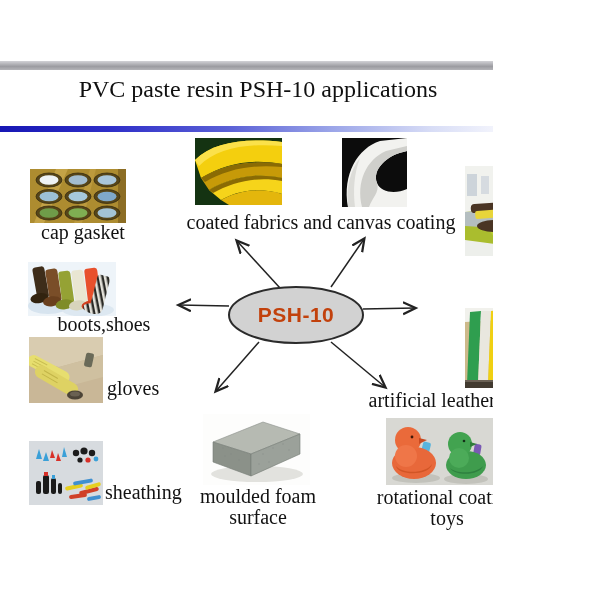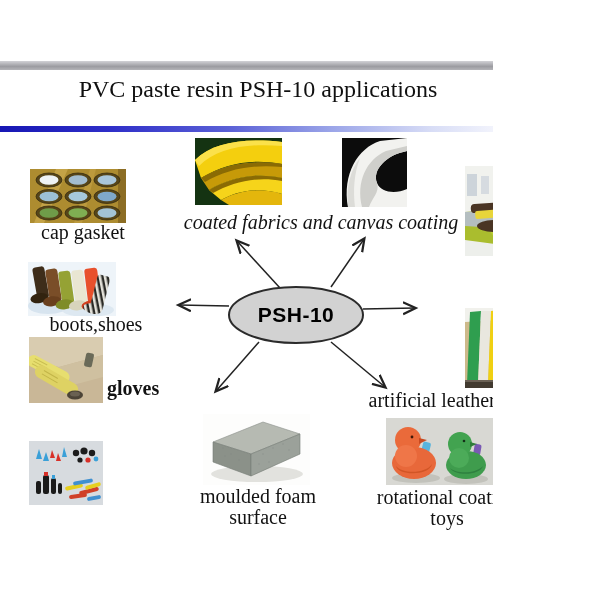--- a/index.html
+++ b/index.html
@@ -13,21 +13,21 @@
         background:linear-gradient(to right,#1717b4 0%,#2e2ec8 18%,#5a60d6 38%,
                    #9aa4e8 55%,#d8ddf6 72%,#fbfbfe 86%,#ffffff 100%);}
   .tile{position:absolute;line-height:0;}
   .tile svg{display:block;}
   .lbl{position:absolute;font-size:20px;white-space:nowrap;color:#121212;text-align:center;}
   .lbl.center{transform:translateX(-50%);}
   .lbl.wrap{white-space:normal;text-align:center;line-height:1.05;}
   .overlay{position:absolute;left:0;top:0;pointer-events:none;}
   .hub-label{position:absolute;left:296px;top:315px;transform:translate(-50%,-50%);
              font-family:"Liberation Sans", sans-serif;font-weight:bold;
-             font-size:21px;color:#000000;letter-spacing:.5px;}
+             font-size:21px;color:#c2410c;letter-spacing:.5px;}
 </style>
 </head>
 <body>
 
 <div class="slide">
 
   <div class="topbar"></div>
   <div class="title">PVC paste resin PSH-10 applications</div>
   <div class="rule"></div>
 
@@ -76,21 +76,21 @@
   </div>
 
   <div class="tile" style="left:342px;top:138px;">
     <svg width="65" height="69" viewBox="0 0 65 69">
       <rect width="65" height="69" fill="#0c0c0c"></rect>
       <path d="M6,69 C0,36 16,10 38,3 L65,0 L65,13 C44,17 30,32 35,45 C39,55 54,56 65,51 L65,69 Z" fill="#f2f2ef"></path>
       <path d="M20,69 C14,44 24,22 44,13 L65,8 L65,13 C44,17 30,32 35,45 C38,54 30,60 27,69 Z" fill="#cfcfcb"></path>
       <path d="M6,69 C4,50 8,32 18,20 C12,36 11,52 13,69 Z" fill="#dcdcd8"></path>
     </svg>
   </div>
-  <div class="lbl center" style="left:321px;top:211px;font-style:italic;">coated fabrics and canvas coating</div>
+  <div class="lbl center" style="left:321px;top:211px;">coated fabrics and canvas coating</div>
 
   <div class="tile" style="left:465px;top:166px;">
     <svg width="118" height="90" viewBox="0 0 118 90">
       <rect width="118" height="90" fill="#edefeb"></rect>
       <rect x="0" y="0" width="118" height="46" fill="#f1f2ee"></rect>
       <rect x="2" y="8" width="10" height="22" fill="#cdd4da"></rect>
       <rect x="16" y="10" width="8" height="18" fill="#d6dbe0"></rect>
       <rect x="30" y="4" width="60" height="3" fill="#dddfd9"></rect>
       <rect x="50" y="9" width="12" height="9" fill="#2c2c2c"></rect>
       <rect x="66" y="12" width="10" height="10" fill="#c3cad2"></rect>
@@ -144,21 +144,21 @@
       <g transform="translate(56,7) rotate(-7)">
         <rect x="0" y="0" width="13" height="38" rx="3" fill="#e8502c"></rect>
         <ellipse cx="2.5" cy="37" rx="9.5" ry="5" fill="#d23f1e"></ellipse>
       </g>
       <g transform="translate(70,12) rotate(14)">
         <rect x="0" y="0" width="13" height="36" rx="3" fill="url(#zebra)"></rect>
         <ellipse cx="3" cy="35" rx="9.5" ry="5" fill="url(#zebra)"></ellipse>
       </g>
     </svg>
   </div>
-  <div class="lbl center" style="left:96px;top:313px;">boots,shoes</div>
+  <div class="lbl center" style="left:104px;top:313px;">boots,shoes</div>
 
   <div class="tile" style="left:29px;top:337px;">
     <svg width="74" height="66" viewBox="0 0 74 66">
       <rect width="74" height="66" fill="#c9b797"></rect>
       <polygon points="0,0 74,0 74,18 30,30 0,22" fill="#d9ccb0"></polygon>
       <polygon points="30,30 74,18 74,40 44,48" fill="#cfc0a0"></polygon>
       <g transform="translate(2,16) rotate(28)">
         <rect x="0" y="0" width="46" height="12" rx="6" fill="#e7de6f"></rect>
         <line x1="6" y1="3" x2="20" y2="3" stroke="#cabf52" stroke-width="1"></line>
         <line x1="6" y1="6" x2="22" y2="6" stroke="#cabf52" stroke-width="1"></line>
@@ -167,21 +167,21 @@
       <g transform="translate(10,26) rotate(30)">
         <rect x="0" y="0" width="48" height="13" rx="6.5" fill="#ded263"></rect>
         <line x1="8" y1="4" x2="24" y2="4" stroke="#c2b548" stroke-width="1"></line>
         <line x1="8" y1="8" x2="26" y2="8" stroke="#c2b548" stroke-width="1"></line>
       </g>
       <rect x="56" y="16" width="8" height="14" rx="2" fill="#6a6a58" transform="rotate(12 60 23)"></rect>
       <ellipse cx="46" cy="58" rx="8" ry="4.5" fill="#4c4437"></ellipse>
       <ellipse cx="46" cy="57" rx="5" ry="2.5" fill="#6a6152"></ellipse>
     </svg>
   </div>
-  <div class="lbl" style="left:107px;top:377px;font-weight:bold;">gloves</div>
+  <div class="lbl" style="left:107px;top:377px;">gloves</div>
 
   <div class="tile" style="left:465px;top:308px;">
     <svg width="132" height="80" viewBox="0 0 132 80">
       <rect width="132" height="80" fill="#cdb98a"></rect>
       <polygon points="0,0 78,0 70,10 0,14" fill="#f1f1ec"></polygon>
       <polygon points="5,4 16,3 13,76 2,76" fill="#2f9e4f"></polygon>
       <polygon points="16,3 26,3 23,76 13,76" fill="#e9e7df"></polygon>
       <polygon points="26,3 36,2 33,76 23,76" fill="#f0d012"></polygon>
       <polygon points="36,2 46,2 43,76 33,76" fill="#d5d2c6"></polygon>
       <polygon points="46,2 56,2 53,76 43,76" fill="#bf3026"></polygon>
@@ -231,20 +231,21 @@
       <g>
         <rect x="36" y="44" width="18" height="4" rx="2" fill="#e6cf1e" transform="rotate(-12 45 46)"></rect>
         <rect x="44" y="39" width="20" height="4" rx="2" fill="#4090d0" transform="rotate(-10 54 41)"></rect>
         <rect x="50" y="48" width="20" height="4" rx="2" fill="#d04028" transform="rotate(-14 60 50)"></rect>
         <rect x="40" y="53" width="18" height="4" rx="2" fill="#d04028" transform="rotate(-8 49 55)"></rect>
         <rect x="56" y="43" width="16" height="4" rx="2" fill="#e6cf1e" transform="rotate(-16 64 45)"></rect>
         <rect x="58" y="55" width="14" height="4" rx="2" fill="#4090d0" transform="rotate(-10 65 57)"></rect>
       </g>
     </svg>
   </div>
+  <div class="lbl" style="left:105px;top:481px;">sheathing</div>
 
   <div class="tile" style="left:203px;top:414px;">
     <svg width="107" height="71" viewBox="0 0 107 71">
       <rect width="107" height="71" fill="#fdfdfc"></rect>
       <ellipse cx="54" cy="60" rx="46" ry="8" fill="#e2e2de"></ellipse>
       <polygon points="10,28 60,8 97,20 48,40" fill="#b6bab2" stroke="#8b918b" stroke-width="0.6"></polygon>
       <polygon points="10,28 48,40 48,62 10,48" fill="#8b9189" stroke="#767c76" stroke-width="0.6"></polygon>
       <polygon points="48,40 97,20 97,40 48,62" fill="#9ba19a" stroke="#767c76" stroke-width="0.6"></polygon>
       <g fill="#7e847d" opacity="0.5">
         <circle cx="20" cy="34" r="0.7"></circle>

